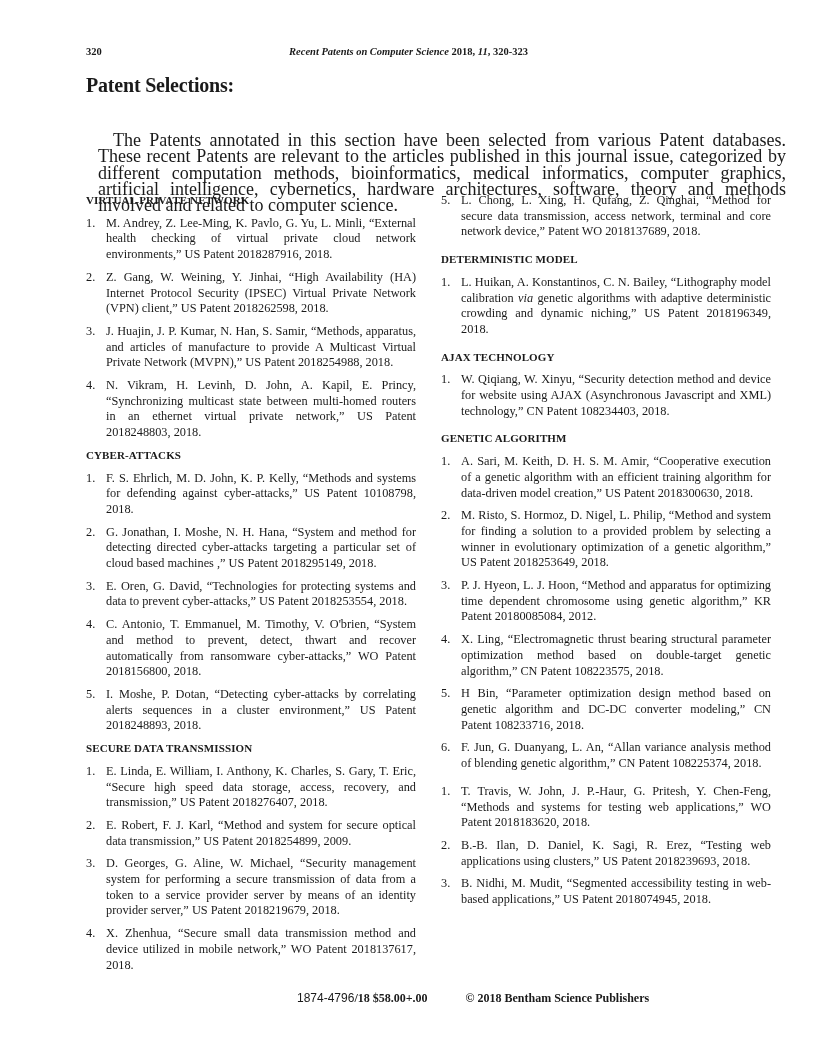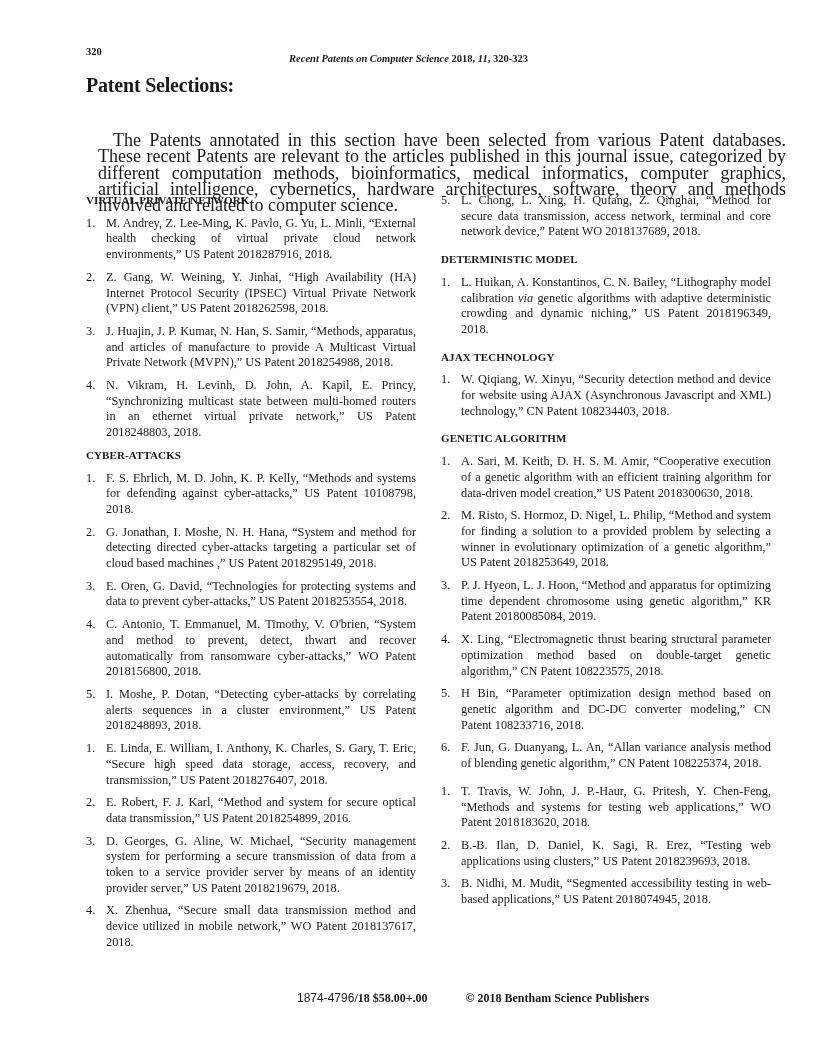--- a/index.html
+++ b/index.html
@@ -5,21 +5,21 @@
   html, body { margin: 0; padding: 0; background: #ffffff; }
   body {
     width: 816px; height: 1056px; position: relative; overflow: hidden;
     font-family: "Liberation Serif", serif; color: #1a1a1a;
   }
   .running-head {
     position: absolute; top: 46px; left: 86px; width: 645px;
     font-size: 10.5px; font-weight: bold; height: 14px;
   }
   .running-head .page-num { position: absolute; left: 0; top: 0; }
-  .running-head .journal { position: absolute; left: 0; right: 0; text-align: center; top: 7px; }
+  .running-head .journal { position: absolute; left: 0; right: 0; text-align: center; top: 0; }
   .running-head .journal i { font-style: italic; }
   h1 {
     position: absolute; top: 74px; left: 86px; margin: 0;
     font-size: 20px; font-weight: bold; letter-spacing: -0.2px;
   }
   .intro {
     position: absolute; top: 120px; left: 86px; width: 688px;
     font-size: 18px; line-height: 16.3px; text-align: justify;
     text-indent: 15px; margin: 12px; hyphens: manual;
   }
@@ -103,28 +103,29 @@
           <span class="txt">C. Antonio, T. Emmanuel, M. Timothy, V. O'brien, “Sys­tem and method to prevent, detect, thwart and recover automatically from ransomware cyber-attacks,” WO Pat­ent 2018156800, 2018.</span>
         </li>
       <li>
           <span class="num">5.</span>
           <span class="txt">I. Moshe, P. Dotan, “Detecting cyber-attacks by correlat­ing alerts sequences in a cluster environment,” US Patent 2018248893, 2018.</span>
         </li>
     </ol>
   </div>
 
   <div class="section">
+    <div class="section-title">SECURE DATA TRANSMISSION</div>
     <ol>
       <li>
           <span class="num">1.</span>
           <span class="txt">E. Linda, E. William, I. Anthony, K. Charles, S. Gary, T. Eric, “Secure high speed data storage, access, recovery, and transmission,” US Patent 2018276407, 2018.</span>
         </li>
       <li>
           <span class="num">2.</span>
-          <span class="txt">E. Robert, F. J. Karl, “Method and system for secure op­tical data transmission,” US Patent 2018254899, 2016.</span>
+          <span class="txt">E. Robert, F. J. Karl, “Method and system for secure op­tical data transmission,” US Patent 2018254899, 2009.</span>
         </li>
       <li>
           <span class="num">3.</span>
           <span class="txt">D. Georges, G. Aline, W. Michael, “Security manage­ment system for performing a secure transmission of data from a token to a service provider server by means of an identity provider server,” US Patent 2018219679, 2018.</span>
         </li>
       <li>
           <span class="num">4.</span>
           <span class="txt">X. Zhenhua, “Secure small data transmission method and device utilized in mobile network,” WO Patent 2018137617, 2018.</span>
         </li>
     </ol>
@@ -167,21 +168,21 @@
       <li>
           <span class="num">1.</span>
           <span class="txt">A. Sari, M. Keith, D. H. S. M. Amir, “Cooperative exe­cution of a genetic algorithm with an efficient training algorithm for data-driven model creation,” US Patent 2018300630, 2018.</span>
         </li>
       <li>
           <span class="num">2.</span>
           <span class="txt">M. Risto, S. Hormoz, D. Nigel, L. Philip, “Method and system for finding a solution to a provided problem by selecting a winner in evolutionary optimization of a ge­netic algorithm,” US Patent 2018253649, 2018.</span>
         </li>
       <li>
           <span class="num">3.</span>
-          <span class="txt">P. J. Hyeon, L. J. Hoon, “Method and apparatus for op­timizing time dependent chromosome using genetic algo­rithm,” KR Patent 20180085084, 2019.</span>
+          <span class="txt">P. J. Hyeon, L. J. Hoon, “Method and apparatus for op­timizing time dependent chromosome using genetic algo­rithm,” KR Patent 20180085084, 2012.</span>
         </li>
       <li>
           <span class="num">4.</span>
           <span class="txt">X. Ling, “Electromagnetic thrust bearing structural pa­rameter optimization method based on double-target ge­netic algorithm,” CN Patent 108223575, 2018.</span>
         </li>
       <li>
           <span class="num">5.</span>
           <span class="txt">H Bin, “Parameter optimization design method based on genetic algorithm and DC-DC converter modeling,” CN Patent 108233716, 2018.</span>
         </li>
       <li>

